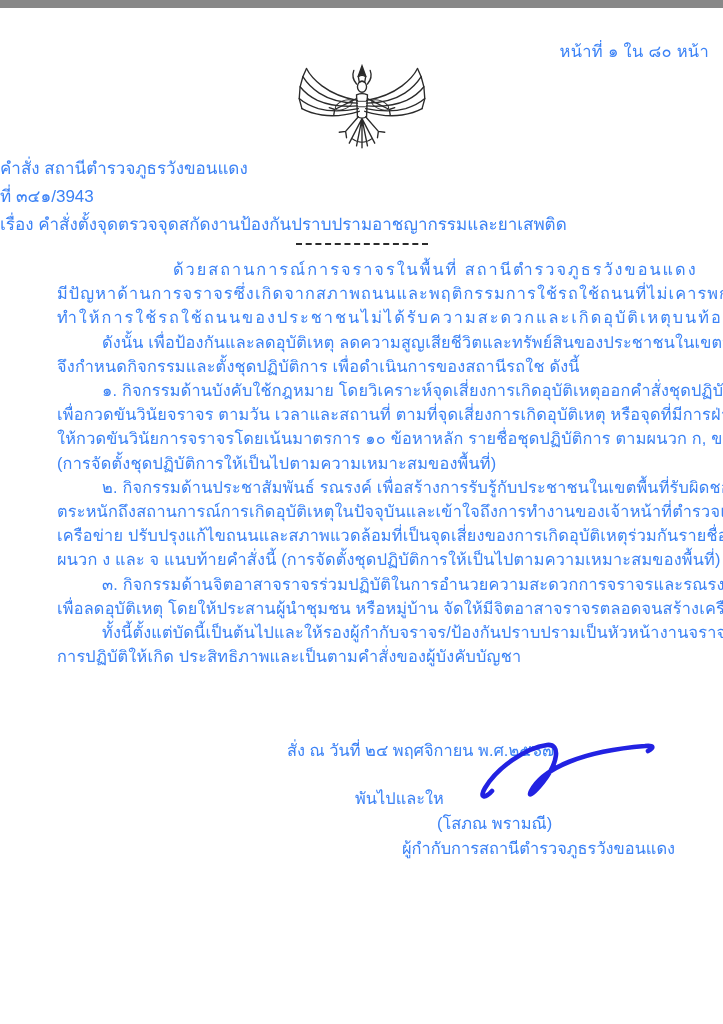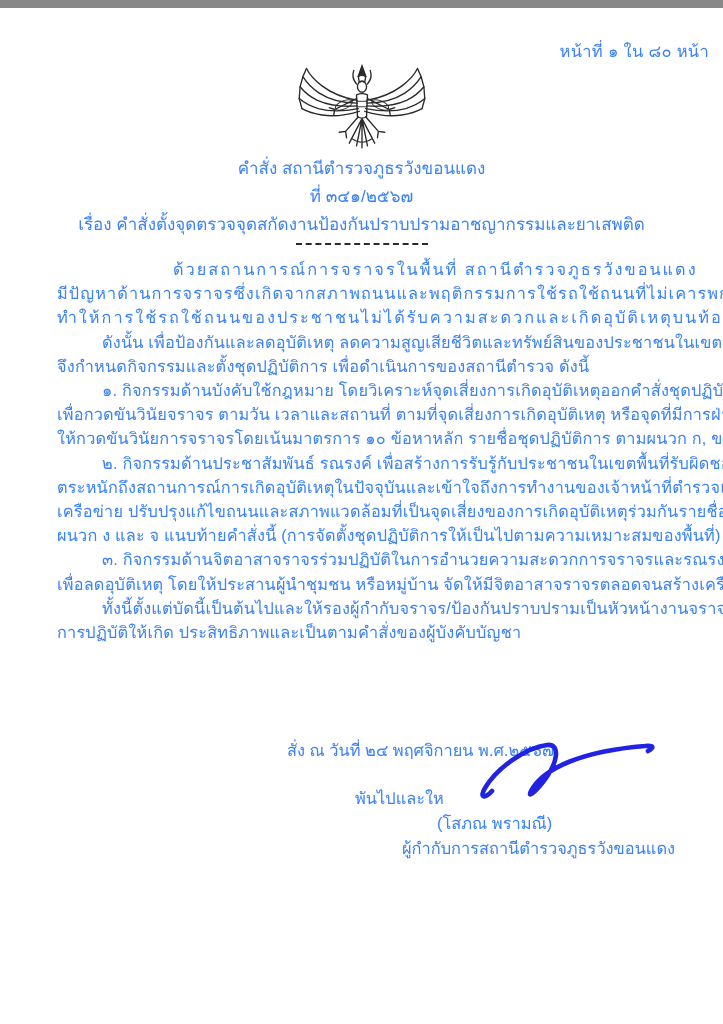--- a/index.html
+++ b/index.html
@@ -17,21 +17,21 @@
     position:absolute; top:30px; right:14px;
     font-size:16.5px; letter-spacing:0.3px;
   }
   .emblem {
     position:absolute; top:56px; left:50%;
     transform:translateX(-50%);
     width:164px; height:91px;
   }
   .title-block {
     position:absolute; top:147px; left:0; width:100%;
-    text-align:center; font-size:17px; line-height:28px;
+    font-size:17px; line-height:28px;
   }
   .separator {
     width:132px; margin:4px auto 0 auto;
     border-top:2px dashed #2b2b2b; height:0;
   }
   .body-block {
     position:absolute; left:57px; top:249px; width:612px;
     font-size:16.3px; line-height:24.2px; letter-spacing:0.2px;
   }
   .doc-line { white-space:nowrap; }
@@ -76,42 +76,43 @@
       <ellipse cx="110" cy="45" rx="10" ry="4.5" transform="rotate(24 110 45)" stroke-width="1"></ellipse>
       <path d="M86 58 L72 74 M72 74 l-7 1 M72 74 l1 7"></path>
       <path d="M94 58 L108 74 M108 74 l7 1 M108 74 l-1 7"></path>
       <path d="M90 60 L76 87 M90 60 L84 90 M90 60 L90 92 M90 60 L96 90 M90 60 L104 87"></path>
       <path d="M79 82 Q90 90 101 82" stroke-width="1.2"></path>
     </g>
   </svg>
 
   <div class="title-block">
     <div>คำสั่ง สถานีตำรวจภูธรวังขอนแดง</div>
-    <div>ที่ ๓๔๑/๒๕๖๗</div>
+    <div>ที่ ๓๔๑/3943</div>
     <div>เรื่อง คำสั่งตั้งจุดตรวจจุดสกัดงานป้องกันปราบปรามอาชญากรรมและยาเสพติด</div>
     <div class="separator"></div>
   </div>
 
   <div class="body-block">
 
     <div>
       <div class="doc-line ind-lg sp2">ด้วยสถานการณ์การจราจรในพื้นที่  สถานีตำรวจภูธรวังขอนแดง</div>
       <div class="doc-line sp1">มีปัญหาด้านการจราจรซึ่งเกิดจากสภาพถนนและพฤติกรรมการใช้รถใช้ถนนที่ไม่เคารพกฎหมายจราจร</div>
       <div class="doc-line sp2">ทำให้การใช้รถใช้ถนนของประชาชนไม่ได้รับความสะดวกและเกิดอุบัติเหตุบนท้องถนน</div>
     </div>
 
     <div>
       <div class="doc-line ind">ดังนั้น เพื่อป้องกันและลดอุบัติเหตุ ลดความสูญเสียชีวิตและทรัพย์สินของประชาชนในเขตพื้นที่รับผิดชอบ</div>
-      <div class="doc-line">จึงกำหนดกิจกรรมและตั้งชุดปฏิบัติการ เพื่อดำเนินการของสถานีตำรวจ ดังนี้</div>
+      <div class="doc-line">จึงกำหนดกิจกรรมและตั้งชุดปฏิบัติการ เพื่อดำเนินการของสถานีรถใช ดังนี้</div>
     </div>
 
     <div>
       <div class="doc-line ind">๑. กิจกรรมด้านบังคับใช้กฎหมาย โดยวิเคราะห์จุดเสี่ยงการเกิดอุบัติเหตุออกคำสั่งชุดปฏิบัติการเพื่อตั้งจุดตรวจ</div>
       <div class="doc-line">เพื่อกวดขันวินัยจราจร ตามวัน เวลาและสถานที่ ตามที่จุดเสี่ยงการเกิดอุบัติเหตุ หรือจุดที่มีการฝ่าฝืนกฎหมายจราจร</div>
       <div class="doc-line">ให้กวดขันวินัยการจราจรโดยเน้นมาตรการ ๑๐ ข้อหาหลัก รายชื่อชุดปฏิบัติการ ตามผนวก ก, ข, ค แนบท้ายคำสั่งนี้</div>
+      <div class="doc-line">(การจัดตั้งชุดปฏิบัติการให้เป็นไปตามความเหมาะสมของพื้นที่)</div>
     </div>
 
     <div>
       <div class="doc-line ind">๒. กิจกรรมด้านประชาสัมพันธ์ รณรงค์ เพื่อสร้างการรับรู้กับประชาชนในเขตพื้นที่รับผิดชอบให้เคารพวินัยจราจร</div>
       <div class="doc-line">ตระหนักถึงสถานการณ์การเกิดอุบัติเหตุในปัจจุบันและเข้าใจถึงการทำงานของเจ้าหน้าที่ตำรวจและประสานงานภาคี</div>
       <div class="doc-line">เครือข่าย  ปรับปรุงแก้ไขถนนและสภาพแวดล้อมที่เป็นจุดเสี่ยงของการเกิดอุบัติเหตุร่วมกันรายชื่อชุดปฏิบัติการตาม</div>
       <div class="doc-line">ผนวก ง และ จ แนบท้ายคำสั่งนี้ (การจัดตั้งชุดปฏิบัติการให้เป็นไปตามความเหมาะสมของพื้นที่)</div>
     </div>
 
     <div>

